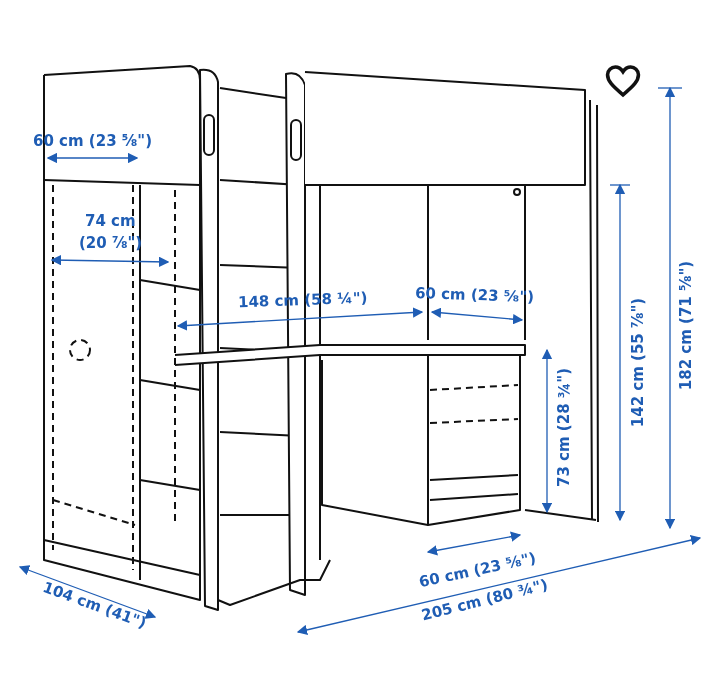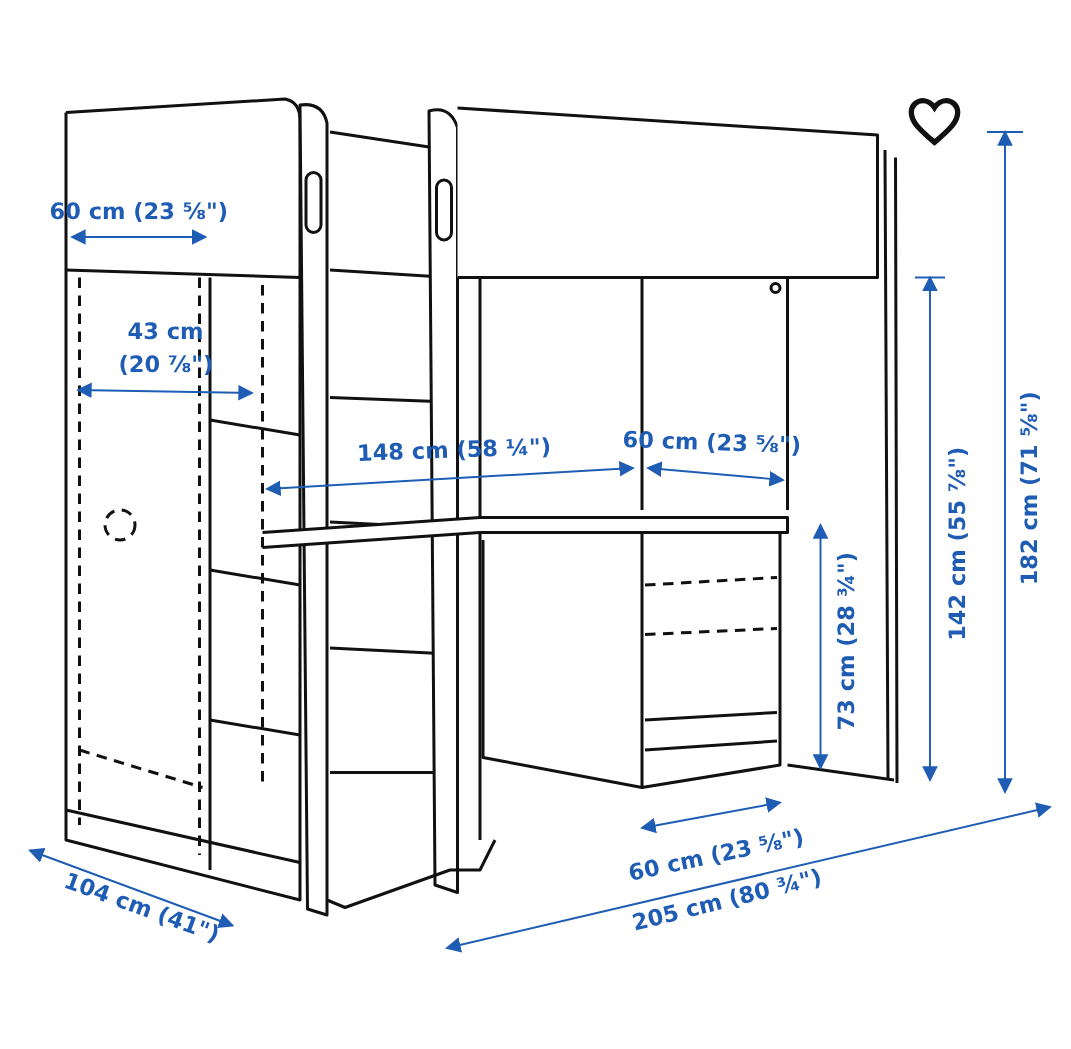--- a/index.html
+++ b/index.html
@@ -74,21 +74,21 @@
       <line x1="670" y1="88" x2="670" y2="528" marker-start="url(#arr)" marker-end="url(#arr)"></line>
       <line x1="428" y1="552" x2="520" y2="535" marker-start="url(#arr)" marker-end="url(#arr)"></line>
       <line x1="20" y1="567" x2="155" y2="617" marker-start="url(#arr)" marker-end="url(#arr)"></line>
       <line x1="298" y1="632" x2="700" y2="538" marker-start="url(#arr)" marker-end="url(#arr)"></line>
       <line x1="610" y1="185" x2="630" y2="185"></line>
         <line x1="658" y1="88" x2="682" y2="88"></line>
     </g>
   </svg>
 
   <span class="lbl" style="left:33px;top:134px">60 cm (23 ⅝")</span>
-  <span class="lbl" style="left:85px;top:214px">43 cm</span>
+  <span class="lbl" style="left:85px;top:214px">74 cm</span>
   <span class="lbl" style="left:79px;top:236px">(20 ⅞")</span>
   <span class="lbl" style="left:238px;top:293px;transform:rotate(-2deg)">148 cm (58 ¼")</span>
   <span class="lbl" style="left:415px;top:288px;transform:rotate(2deg)">60 cm (23 ⅝")</span>
   <span class="lbl" style="left:505px;top:420px;transform:rotate(-90deg)">73 cm (28 ¾")</span>
   <span class="lbl" style="left:574px;top:355px;transform:rotate(-90deg)">142 cm (55 ⅞")</span>
   <span class="lbl" style="left:622px;top:318px;transform:rotate(-90deg)">182 cm (71 ⅝")</span>
   <span class="lbl" style="left:418px;top:563px;transform:rotate(-12deg)">60 cm (23 ⅝")</span>
   <span class="lbl" style="left:40px;top:598px;transform:rotate(20deg)">104 cm (41")</span>
   <span class="lbl" style="left:420px;top:593px;transform:rotate(-14deg)">205 cm (80 ¾")</span>
 

